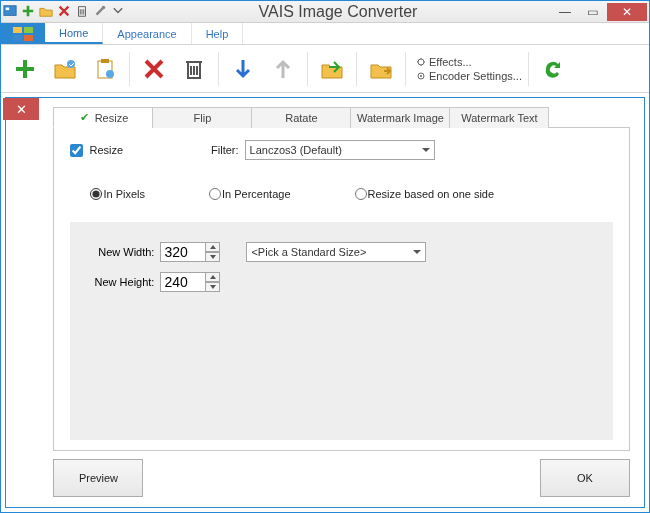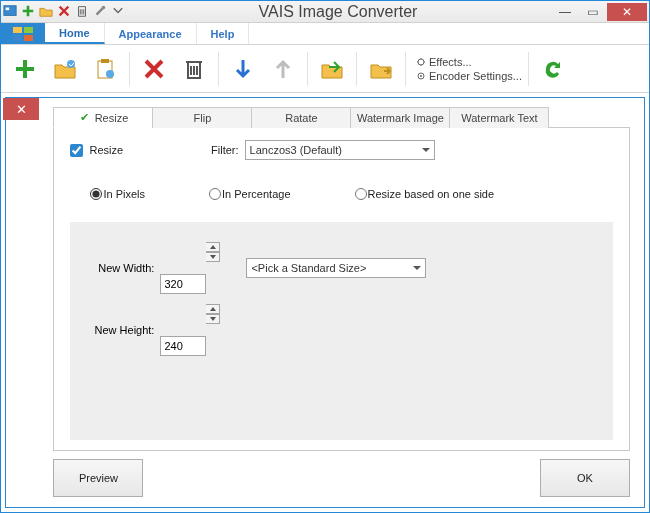--- a/index.html
+++ b/index.html
@@ -11,21 +11,21 @@
 .qat svg { width: 14px; height: 14px; }
 .title-main { flex: 1; text-align: center; color: #444; font-size: 16px; }
 .win-btns-main { display: flex; gap: 0; }
 .win-btn { width: 28px; height: 18px; display: flex; align-items: center; justify-content: center; font-size: 12px; color: #444; }
 .win-btn.close { background: #c8504f; color: #fff; width: 40px; }
 
 
 .tabs { height: 22px; display: flex; align-items: stretch; background: #fff; border-bottom: 1px solid #d6d6d6; }
 .tabs .startbtn { width: 44px; background: #2a87d0; display: flex; align-items: center; justify-content: center; }
 .tabs .startbtn svg { width: 20px; height: 14px; }
-.tab { padding: 0 14px; display: flex; align-items: center; color: #3576c5; border-right: 1px solid #e6e6e6; font-weight: bold; }
+.tab { padding: 0 14px; display: flex; align-items: center; color: #3576c5; border-right: 1px solid #e6e6e6; }
 .tab.active { color: #2a6fb8; border-bottom: 2px solid #2a87d0; background: #fff; }
 
 
 .ribbon { height: 48px; display: flex; align-items: center; padding: 0 6px; gap: 4px; background: #fff; border-bottom: 1px solid #d6d6d6; }
 .rb-btn { width: 36px; height: 36px; display: flex; align-items: center; justify-content: center; border-radius: 2px; }
 .rb-sep { width: 1px; height: 34px; background: #e2e2e2; margin: 0 2px; }
 .rb-btn svg { width: 24px; height: 24px; }
 .rb-links { display: flex; flex-direction: column; gap: 2px; margin-left: 4px; }
 .rb-link { color: #444; font-size: 10px; display: flex; align-items: center; gap: 3px; }
 .rb-link svg { width: 10px; height: 10px; }
@@ -56,21 +56,21 @@
 .select::after{ content:""; position:absolute; right:4px; top:7px; border:4px solid transparent; border-top-color:#555;}
 
 .radio-row { margin-top: 28px; display:flex; gap: 64px; padding-left: 20px; }
 .radio-opt { display:flex; align-items:center; gap:1px; color:#222;}
 input[type=radio]{ width:12px; height:12px; accent-color:#333;}
 
 .sizebox { margin-top: 22px; background:#eee; padding: 20px 18px 40px; flex:1; }
 .dimrow { display:flex; align-items:center; gap:6px; margin-bottom:10px;}
 .dimrow .lbl { width: 66px; text-align:right; }
 .numinput { display:flex; }
-.numinput input { width: 46px; height:20px; border:1px solid #a5a5a5; padding:0 3px; font-size:11px;margin-top:32px;}
+.numinput input { width: 46px; height:20px; border:1px solid #a5a5a5; padding:0 3px; font-size:14px;}
 .spins { display:flex; flex-direction:column; }
 .spin { width:14px; height:10px; border:1px solid #a5a5a5; border-left:none; background:#f4f4f4; display:flex; align-items:center; justify-content:center;}
 .spin svg{width:6px;height:6px;}
 .stdsel { margin-left: 20px; width: 180px; }
 
 .dlg-footer { display:flex; justify-content:space-between; padding: 8px 0 0; }
 .btn { min-width: 90px; height: 38px; border:1px solid #adadad; background:linear-gradient(#f7f7f7,#e7e7e7); display:flex; align-items:center; justify-content:center; color:#222;}
 </style>
 </head>
 <body>

